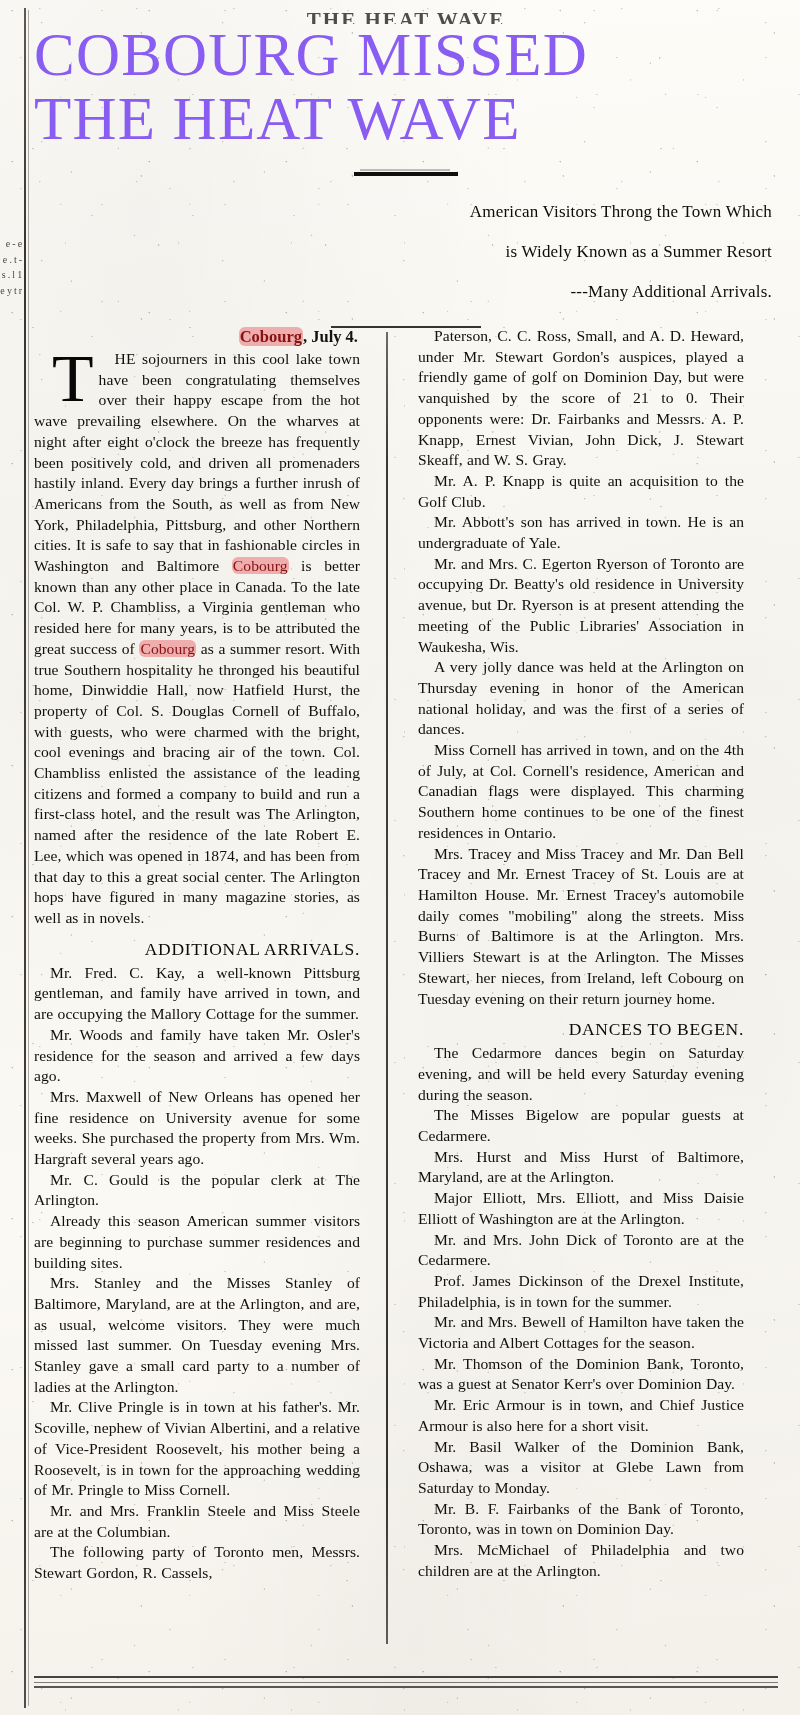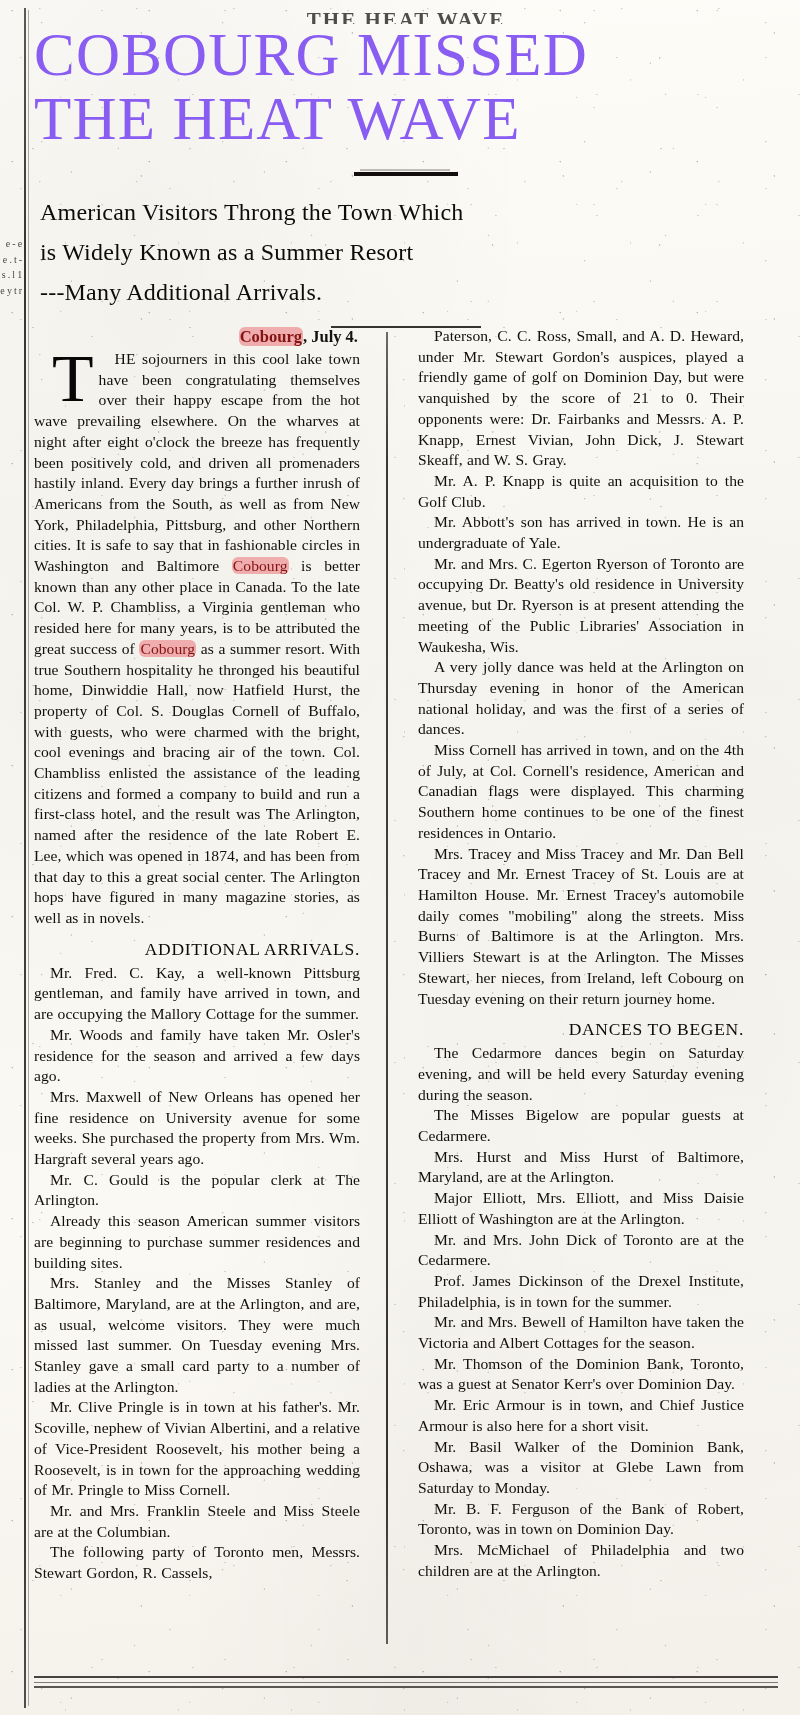--- a/index.html
+++ b/index.html
@@ -97,24 +97,24 @@
     width:104px; height:0; margin:22px auto 16px auto;
     border-top:4px solid #171413;
     position:relative;
   }
   .rule-short:after{
     content:""; position:absolute; left:6px; right:8px; top:-7px;
     border-top:2px solid #171413; opacity:.25;
   }
 
   .subhead{
-    text-align:left;
-    font-family:"Liberation Serif", serif;
-    font-weight:400;
-    font-size:24px;
+    text-align:right;
+    font-family:"Liberation Serif", serif;
+    font-weight:400;
+    font-size:17px;
     line-height:40px;
     letter-spacing:.2px;
     color:#151211;
     padding:0 6px;
   }
   .subhead span{ display:block; }
 
   .rule-short2{
     width:150px; height:0; margin:14px auto 0 auto;
     border-top:2px solid #1a1715; opacity:.85;
@@ -268,21 +268,21 @@
       <p class="body">The Cedarmore dances begin on Saturday evening, and will be held every Saturday evening during the season.</p>
       <p class="body">The Misses Bigelow are popular guests at Cedarmere.</p>
       <p class="body">Mrs. Hurst and Miss Hurst of Baltimore, Maryland, are at the Arlington.</p>
       <p class="body">Major Elliott, Mrs. Elliott, and Miss Daisie Elliott of Washington are at the Arlington.</p>
       <p class="body">Mr. and Mrs. John Dick of Toronto are at the Cedarmere.</p>
       <p class="body">Prof. James Dickinson of the Drexel Institute, Philadelphia, is in town for the summer.</p>
       <p class="body">Mr. and Mrs. Bewell of Hamilton have taken the Victoria and Albert Cottages for the season.</p>
       <p class="body">Mr. Thomson of the Dominion Bank, Toronto, was a guest at Senator Kerr's over Dominion Day.</p>
       <p class="body">Mr. Eric Armour is in town, and Chief Justice Armour is also here for a short visit.</p>
       <p class="body">Mr. Basil Walker of the Dominion Bank, Oshawa, was a visitor at Glebe Lawn from Saturday to Monday.</p>
-      <p class="body">Mr. B. F. Ferguson of the Bank of Robert, Toronto, was in town on Dominion Day.</p>
+      <p class="body">Mr. B. F. Fairbanks of the Bank of Toronto, Toronto, was in town on Dominion Day.</p>
       <p class="body">Mrs. McMichael of Philadelphia and two children are at the Arlington.</p>
     </div>
   </div>
 
   <div class="bottom-rules">
     <div class="br1"></div>
     <div class="br2"></div>
     <div class="br3"></div>
   </div>
 

